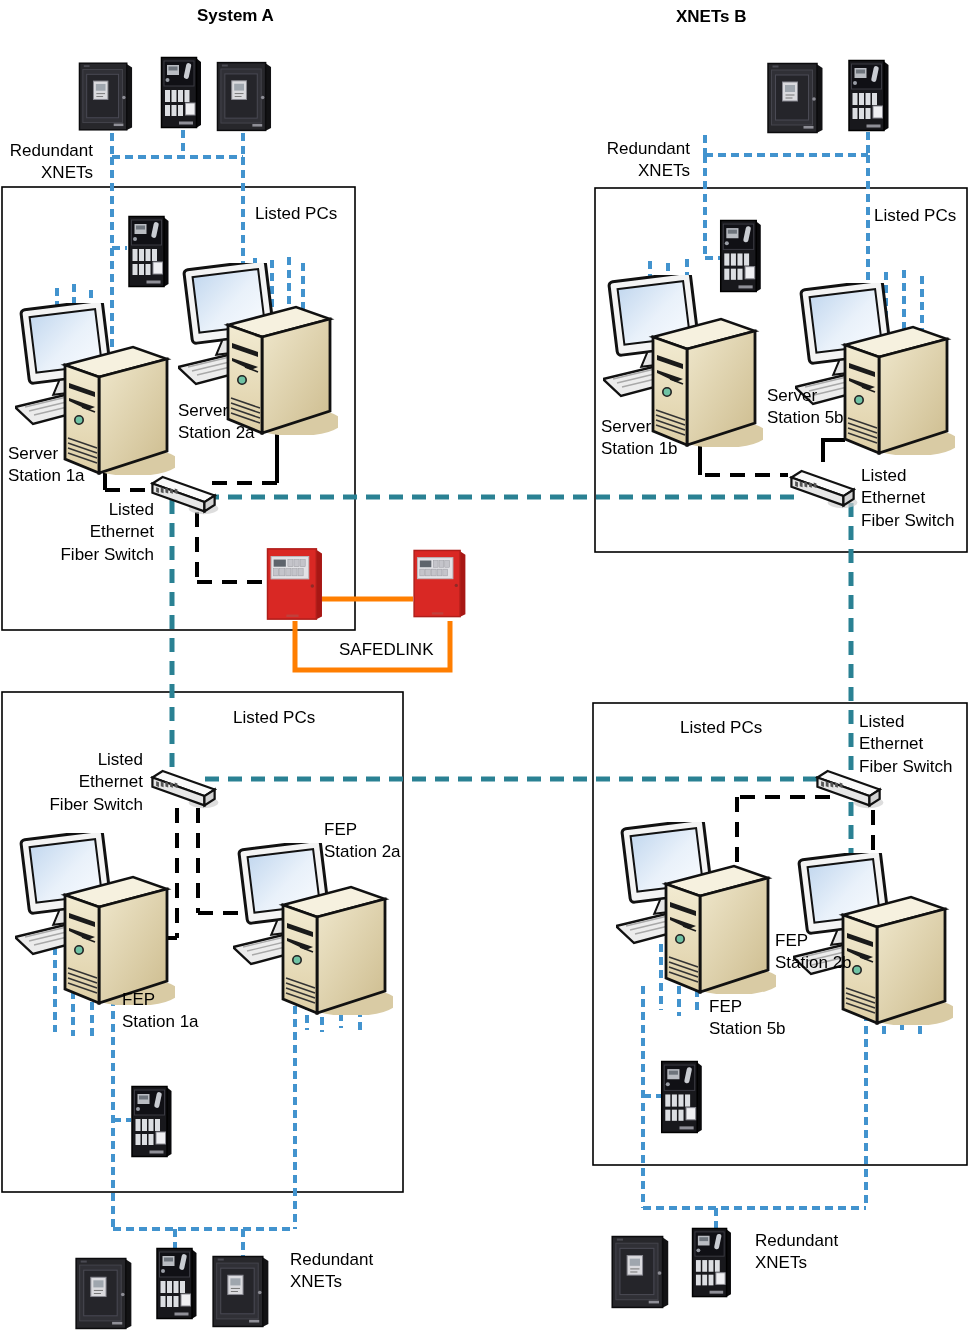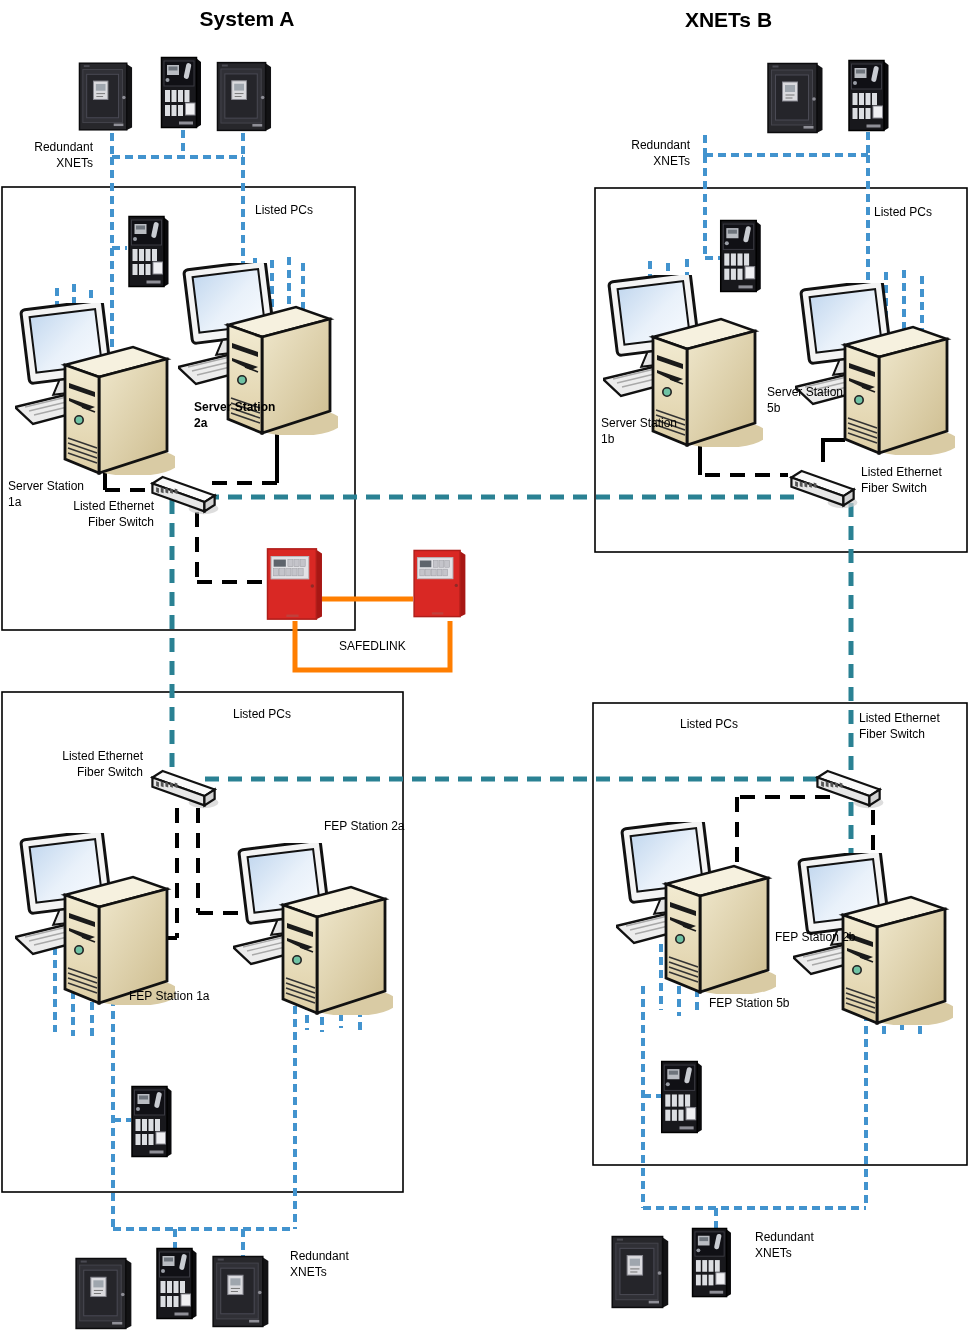--- a/index.html
+++ b/index.html
@@ -1,20 +1,20 @@
 <!DOCTYPE html>
 <html><head>
 <meta charset="utf-8">
 <style>
   html,body{margin:0;padding:0;background:#fff;}
   #canvas{position:relative;width:970px;height:1330px;background:#fff;
           font-family:"Liberation Sans", sans-serif;color:#000;overflow:hidden;}
   #diagram-svg{position:absolute;left:0;top:0;}
-  .lbl{position:absolute;font-size:12px;line-height:1.32;white-space:pre-line;}
-  .lbl.title{font-size:21px;font-weight:bold;text-align:center;}
+  .lbl{position:absolute;font-size:17px;line-height:1.32;white-space:pre-line;}
+  .lbl.title{font-size:17px;font-weight:bold;text-align:left;}
   .lbl.r{text-align:right;}
 </style>
 </head>
 <body>
 
 <div id="canvas">
 
 <svg id="diagram-svg" width="970" height="1330" viewBox="0 0 970 1330">
   <defs>
     <linearGradient id="scr" x1="0" y1="0" x2="1" y2="1">
@@ -256,34 +256,34 @@
 
 <div class="lbl title" style="left:197px;top:5px;width:100px;">System A</div>
 <div class="lbl title" style="left:676px;top:6px;width:105px;">XNETs B</div>
 
 <div class="lbl r" style="left:8px;top:140px;width:85px;">Redundant XNETs</div>
 <div class="lbl r" style="left:602px;top:138px;width:88px;">Redundant XNETs</div>
 
 <div class="lbl" style="left:255px;top:203px;width:90px;">Listed PCs</div>
 <div class="lbl" style="left:874px;top:205px;width:90px;">Listed PCs</div>
 
-<div class="lbl" style="left:8px;top:443px;width:90px;margin-top:36px;">Server Station 1a</div>
-<div class="lbl" style="left:194px;top:400px;width:90px;font-weight:bold;">Server Station 2a</div>
+<div class="lbl" style="left:8px;top:443px;width:90px;">Server Station 1a</div>
+<div class="lbl" style="left:178px;top:400px;width:90px;">Server Station 2a</div>
 <div class="lbl" style="left:601px;top:416px;width:90px;">Server Station 1b</div>
 <div class="lbl" style="left:767px;top:385px;width:90px;">Server Station 5b</div>
 
 <div class="lbl r" style="left:58px;top:499px;width:96px;">Listed Ethernet Fiber Switch</div>
 <div class="lbl" style="left:861px;top:465px;width:96px;">Listed Ethernet Fiber Switch</div>
 
 <div class="lbl" style="left:339px;top:639px;width:110px;">SAFEDLINK</div>
 
 <div class="lbl" style="left:233px;top:707px;width:90px;">Listed PCs</div>
 <div class="lbl r" style="left:47px;top:749px;width:96px;">Listed Ethernet Fiber Switch</div>
 <div class="lbl" style="left:324px;top:819px;width:90px;">FEP Station 2a</div>
-<div class="lbl" style="left:129px;top:989px;width:90px;">FEP Station 1a</div>
+<div class="lbl" style="left:122px;top:989px;width:90px;">FEP Station 1a</div>
 
 <div class="lbl" style="left:680px;top:717px;width:90px;">Listed PCs</div>
 <div class="lbl" style="left:859px;top:711px;width:96px;">Listed Ethernet Fiber Switch</div>
 <div class="lbl" style="left:775px;top:930px;width:90px;">FEP Station 2b</div>
 <div class="lbl" style="left:709px;top:996px;width:90px;">FEP Station 5b</div>
 
 <div class="lbl" style="left:290px;top:1249px;width:95px;">Redundant XNETs</div>
 <div class="lbl" style="left:755px;top:1230px;width:95px;">Redundant XNETs</div>
 
 </div>

